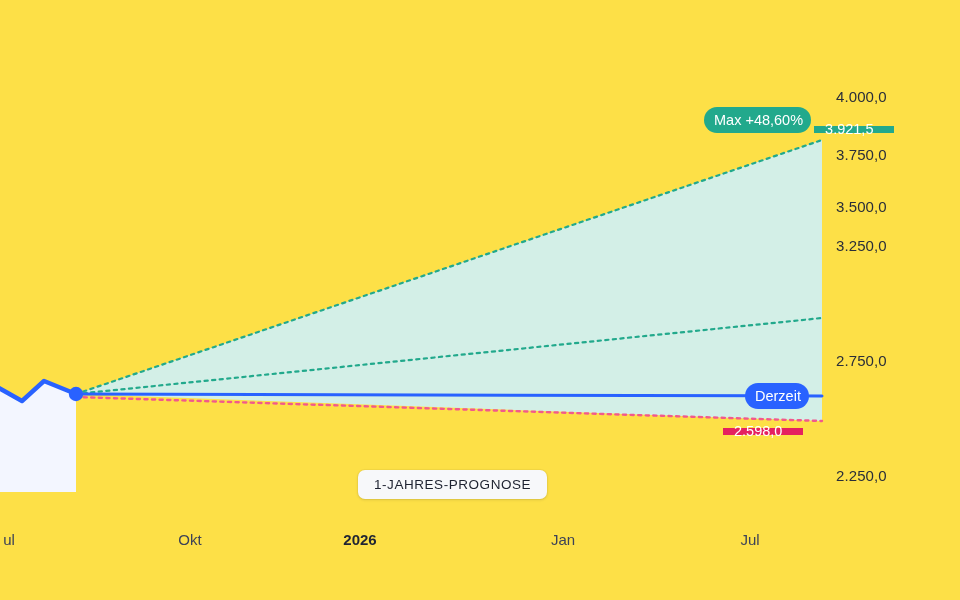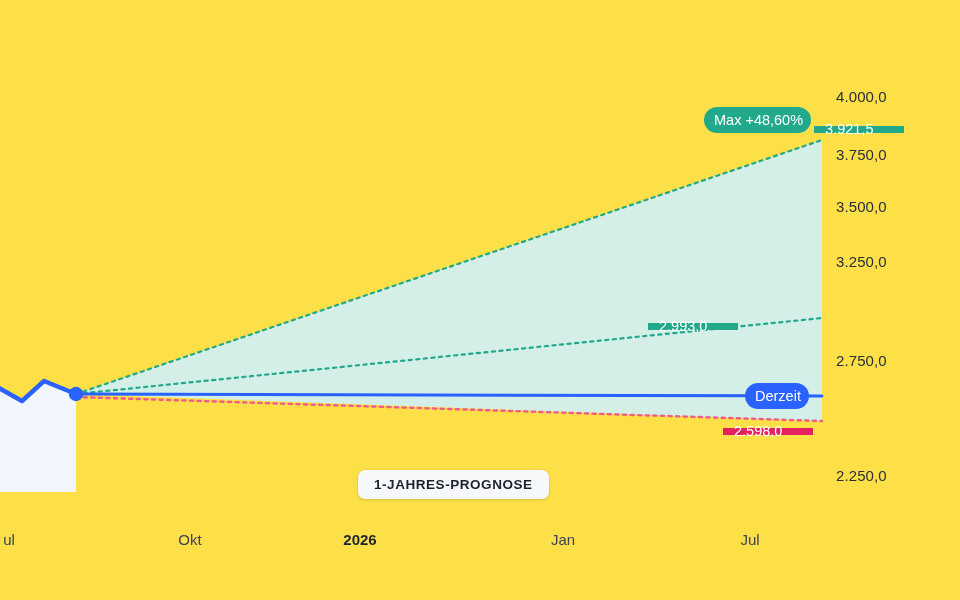--- a/index.html
+++ b/index.html
@@ -78,38 +78,38 @@
   }
   .badge-label {
     justify-content: flex-end;
     padding: 0 8px 0 10px;
     border-radius: 13px;
   }
   .badge-value {
     justify-content: flex-start;
     padding: 0 10px 0 11px;
     margin-left: 3px;
-    width: 90px;
+    width: 80px;
     margin-top: 19px;
   }
 
   
   #forecast-pill {
     position: absolute;
     left: 358px;
     top: 470px;
     height: 29px;
     display: flex;
     align-items: center;
     padding: 0 16px;
     background: #f7f8fa;
     border-radius: 7px;
     box-shadow: 0 1px 3px rgba(20,25,40,.13), 0 0 0 1px rgba(20,25,40,.035);
     font-size: 13.5px;
-    font-weight: 700;
+    font-weight: 400;
     letter-spacing: 0.55px;
     color: #1d2230;
     white-space: nowrap;
     font-family: "Liberation Sans", "DejaVu Sans", sans-serif;
   }
 </style>
 </head>
 <body>
 
 <div id="stage">
@@ -131,37 +131,36 @@
 
       <path d="M -10 383 L 22 401 L 44 381 L 76 394" fill="none" stroke="#2962ff" stroke-width="4.4" stroke-linecap="round" stroke-linejoin="round"></path>
 
       <circle cx="76" cy="394" r="7.2" fill="#2962ff"></circle>
     </svg>
   </div>
 
   <div class="ytick" style="top:88px">4.000,0</div>
   <div class="ytick" style="top:146px">3.750,0</div>
   <div class="ytick" style="top:198px">3.500,0</div>
-  <div class="ytick" style="top:253px">3.250,0</div>
+  <div class="ytick" style="top:237px">3.250,0</div>
   <div class="ytick" style="top:352px">2.750,0</div>
   <div class="ytick" style="top:467px">2.250,0</div>
 
   <div class="xtick" style="left:9px">ul</div>
   <div class="xtick" style="left:190px">Okt</div>
   <div class="xtick strong" style="left:360px">2026</div>
   <div class="xtick" style="left:563px">Jan</div>
   <div class="xtick" style="left:750px">Jul</div>
 
   <div class="badge-row" style="left:704px; top:107px">
     <div class="badge-label" style="background:#22a98c">Max +48,60%</div>
     <div class="badge-value" style="background:#22a98c">3.921,5</div>
   </div>
 
   <div class="badge-row" style="left:645px; top:304px">
-    <div class="badge-value" style="background:#22a98c">2.993,0</div>
   </div>
 
   <div class="badge-row" style="left:745px; top:383px">
     <div class="badge-label" style="background:#2962ff">Derzeit</div>
   </div>
 
   <div class="badge-row" style="left:720px; top:409px">
     <div class="badge-value" style="background:#e5215f">2.598,0</div>
   </div>
 

